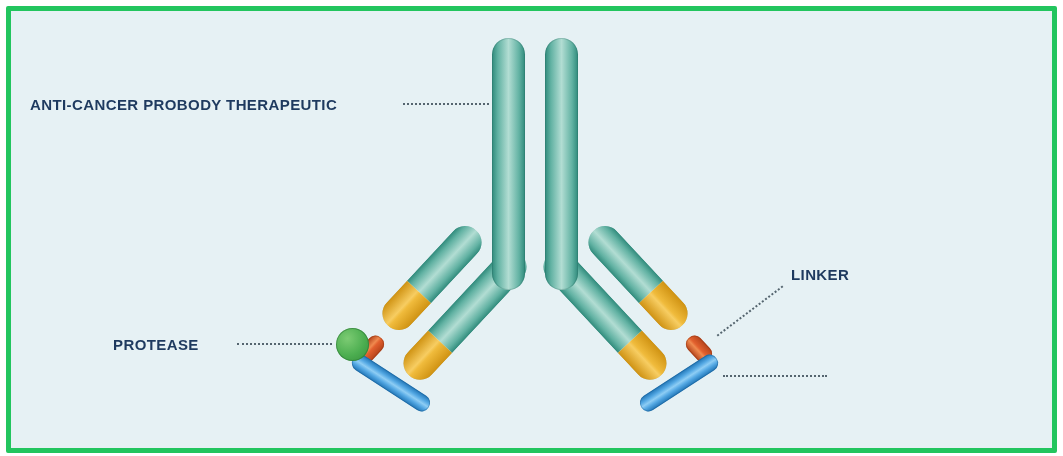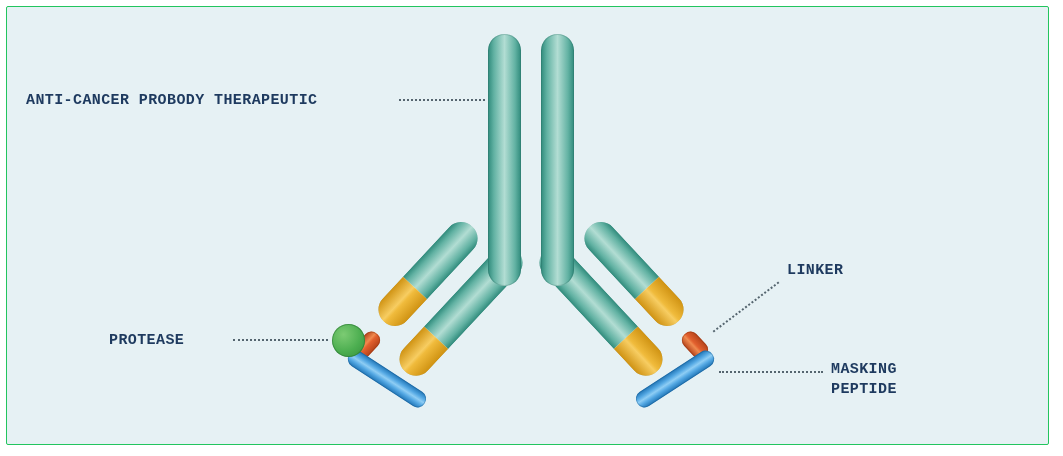--- a/index.html
+++ b/index.html
@@ -2,21 +2,21 @@
 <html><head>
 <meta charset="utf-8">
 <style>
   html,body{margin:0;padding:0;}
   body{
     width:1063px;height:456px;position:relative;background:#ffffff;
     font-family:"Liberation Sans",sans-serif;overflow:hidden;
   }
   .panel{
     position:absolute;left:6px;top:6px;width:1041px;height:437px;
-    background:#e6f1f4;border:1px solid #22c55e;border-radius:2px;font-family:Liberation Mono, monospace;
+    background:#e6f1f4;border:5px solid #22c55e;border-radius:2px;
   }
 
   
   .rod{
     position:absolute;display:flex;overflow:hidden;border-radius:17px;
     box-shadow:0 0 0 1px rgba(40,100,90,.25) inset;
   }
   .teal-v{ 
     background:linear-gradient(to right,#2f8a7b 0%,#62b2a3 18%,#b2ddd3 50%,#62b2a3 82%,#2f8a7b 100%);
   }
@@ -91,15 +91,14 @@
   <div class="protease" style="left:325px;top:317px;"></div>
 
   <div class="leader" style="left:392px;top:92px;width:86px;"></div>
   <div class="leader" style="left:226px;top:332px;width:95px;"></div>
   <div class="leader" style="left:698px;top:299px;width:82px;transform:rotate(-37deg);"></div>
   <div class="leader" style="left:712px;top:364px;width:104px;"></div>
 
   <div class="lbl" style="left:19px;top:84px;">ANTI-CANCER PROBODY THERAPEUTIC</div>
   <div class="lbl" style="left:102px;top:324px;">PROTEASE</div>
   <div class="lbl" style="left:780px;top:254px;">LINKER</div>
-  <div class="lbl wrap" style="left:824px;top:353px;width:95px;">MASKING PEPTIDE</div>
 
 </div>
 
 </body></html>

